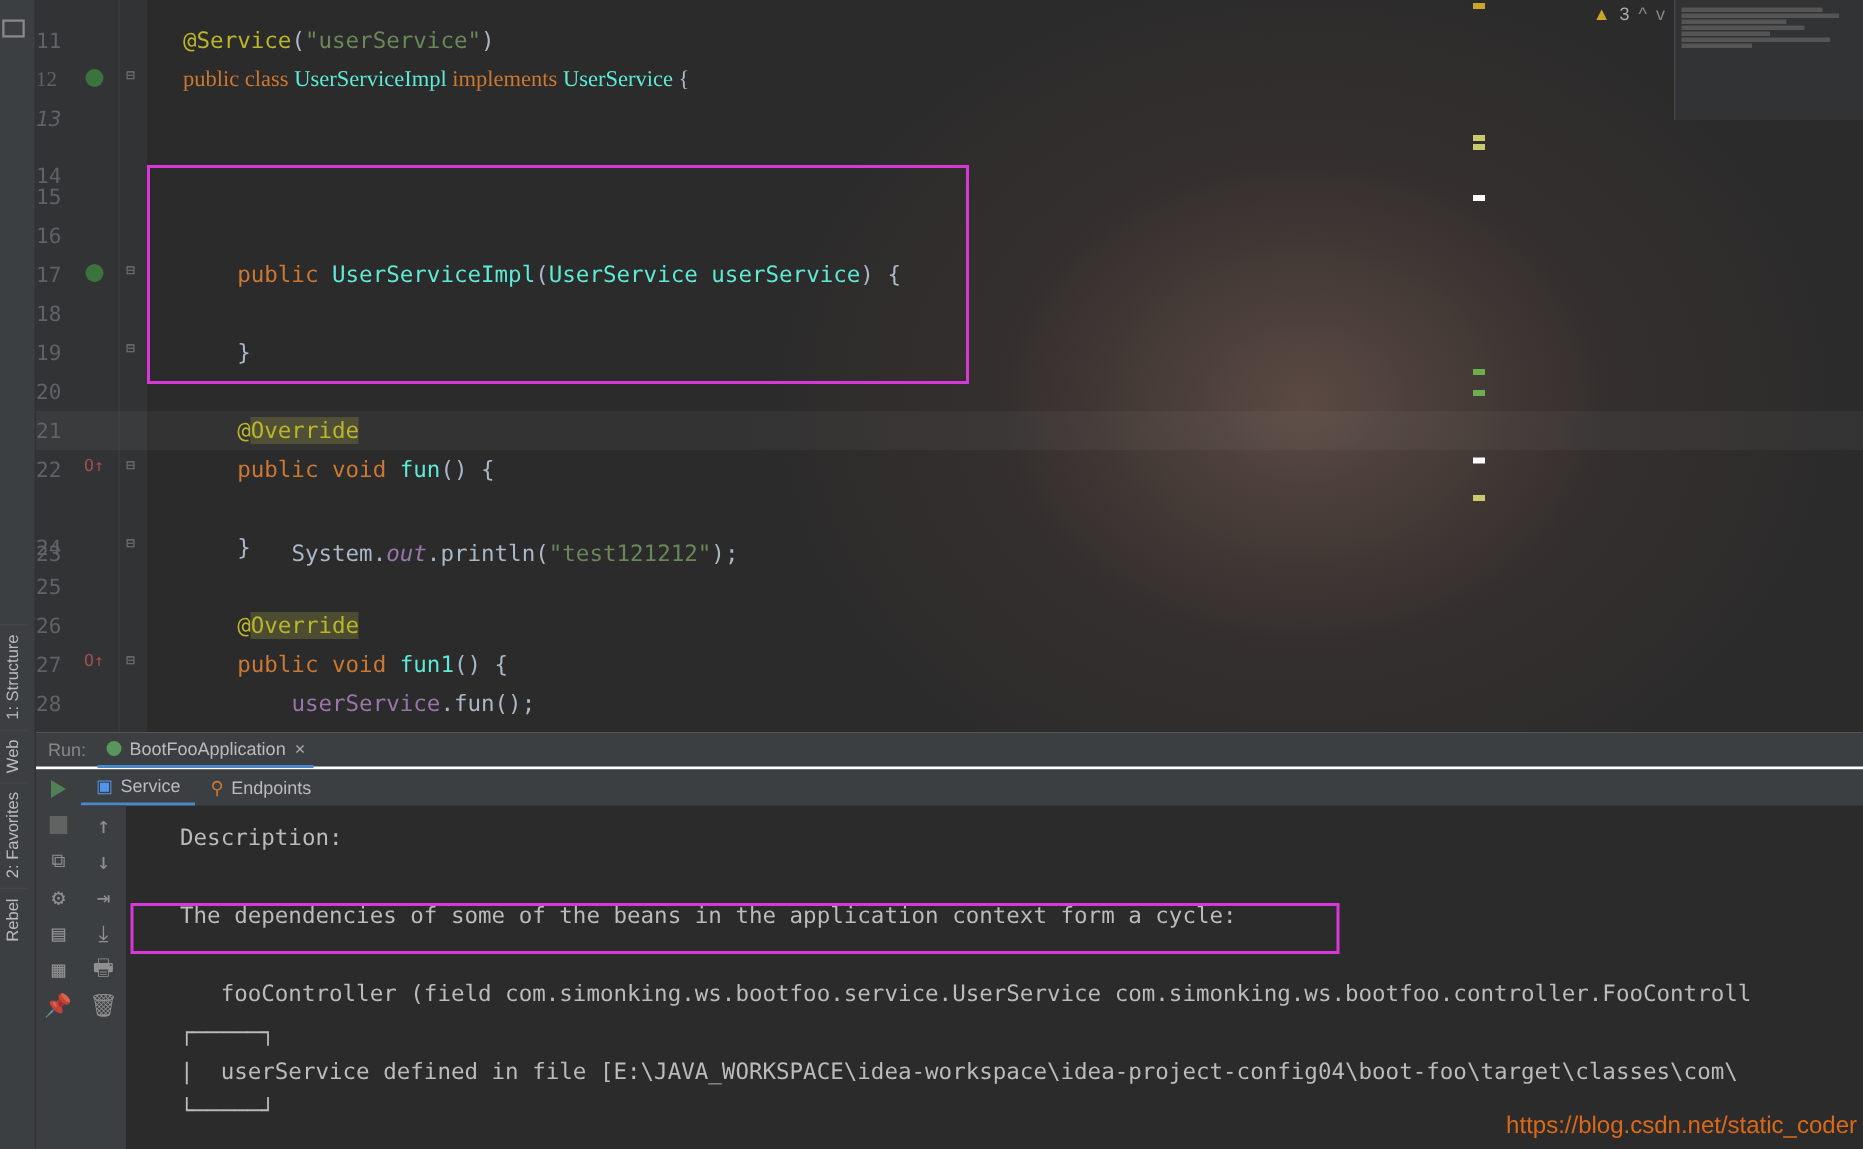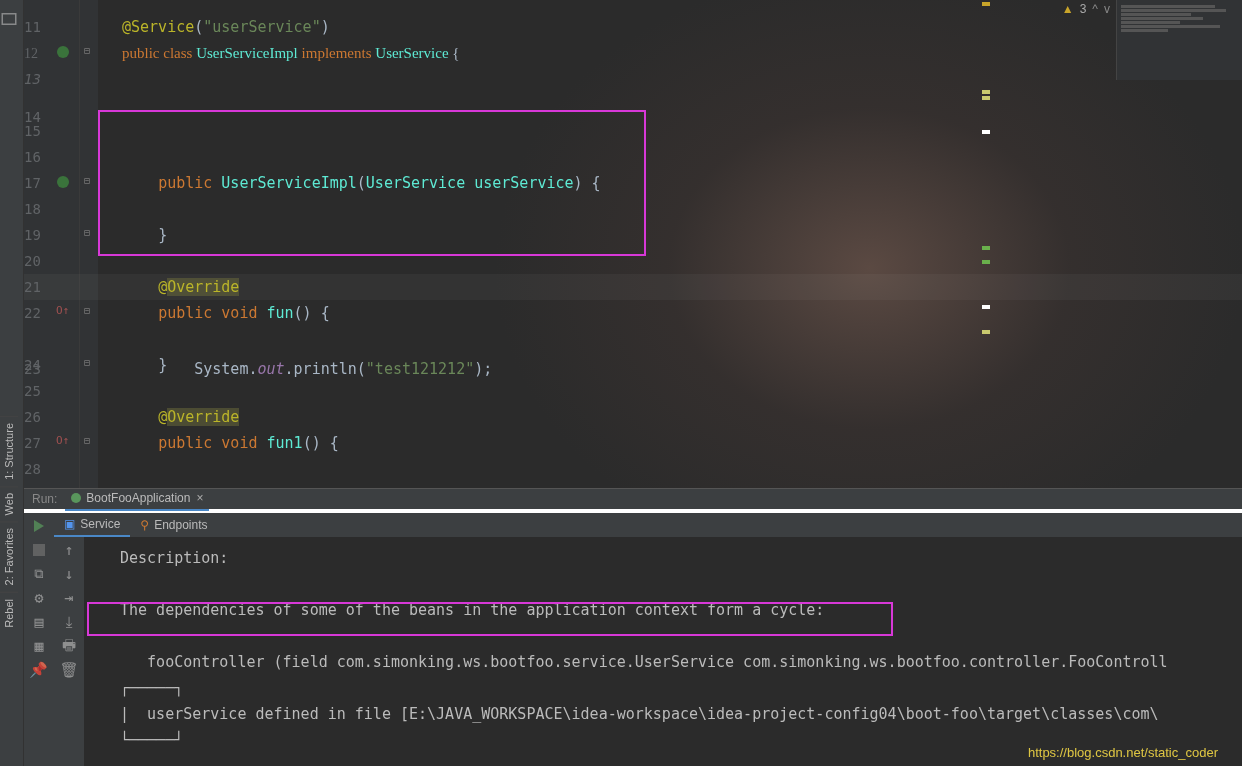--- a/index.html
+++ b/index.html
@@ -20,35 +20,35 @@
 .itf{font-style:italic;color:#a9b7c6}
 .field{color:#9876aa}
 .hl-usage{background:rgba(110,110,60,.5)}
 .hl-box{position:absolute;border:2px solid #d838d8;pointer-events:none}
 .current-line{background:rgba(255,255,255,0.04)}
 .gutter-icon{position:absolute;left:56px;width:16px;height:16px;font-size:11px}
 .fold-icon{position:absolute;left:84px;color:#777;font-size:10px}
 .minimap{position:absolute;right:0;top:0;width:126px;height:80px;background:#313335;border-left:1px solid #444;padding:4px;font-size:3px;line-height:4px;color:#666;overflow:hidden}
 .stripe{position:absolute;right:126px;width:8px;height:4px}
 .run-panel{position:absolute;left:24px;right:0;top:488px;height:278px;background:#2b2b2b;border-top:1px solid #555}
-.run-header{height:24px;background:#3c3f41;display:flex;align-items:center;font-family:"Segoe UI",sans-serif;font-size:12px;color:#bbb;border-bottom:4px solid #ffffff}
+.run-header{height:24px;background:#3c3f41;display:flex;align-items:center;font-family:"Segoe UI",sans-serif;font-size:12px;color:#bbb;border-bottom:2px solid #ffffff}
 .run-label{padding:0 8px;color:#888}
 .run-tab{display:flex;align-items:center;padding:0 6px;height:24px;border-bottom:2px solid #4a88c7;cursor:pointer}
 .run-tab .dot{width:10px;height:10px;background:#59965c;border-radius:50%;margin-right:5px}
 .close-x{margin-left:6px;color:#aaa;font-size:12px}
 .run-toolbar{position:absolute;left:0;top:24px;width:30px;bottom:0;background:#3c3f41;display:flex;flex-direction:column;align-items:center;padding-top:4px;gap:6px}
 .run-toolbar2{position:absolute;left:30px;top:48px;width:30px;bottom:0;background:#3c3f41;display:flex;flex-direction:column;align-items:center;padding-top:4px;gap:6px}
 .rbtn{width:18px;height:18px;opacity:.75;cursor:pointer;display:flex;align-items:center;justify-content:center}
 .console-tabs{position:absolute;left:30px;top:24px;right:0;height:24px;background:#3c3f41;display:flex;align-items:center;font-family:"Segoe UI",sans-serif;font-size:12px}
 .ctab{padding:0 10px;height:24px;display:flex;align-items:center;color:#bbb;cursor:pointer;gap:5px}
 .ctab.active{border-bottom:2px solid #4a88c7}
 .console-body{position:absolute;left:60px;top:48px;right:0;bottom:0;padding:8px 0 0 0;font-size:15px;line-height:26px;color:#bbb;overflow:hidden;white-space:pre}
 .cline{padding-left:36px;height:26px}
 .hl-box2{position:absolute;border:2px solid #d838d8;pointer-events:none}
-.watermark{position:absolute;right:24px;bottom:6px;color:#fde047;font-size:13px;font-family:"Segoe UI",sans-serif;opacity:.85}
+.watermark{position:absolute;right:4px;bottom:6px;color:#f97316;font-size:16px;font-family:"Segoe UI",sans-serif;opacity:.85}
 .top-warn{position:absolute;right:132px;top:0;color:#aaa;font-size:12px;font-family:"Segoe UI",sans-serif;display:flex;align-items:center;gap:6px;height:18px}
 .warn-tri{color:#c9a52a}
 </style>
 </head>
 <body>
 
 <div class="bg-photo"></div>
 
 <div class="left-sidebar">
   <div style="height:6px"></div>
@@ -83,21 +83,21 @@
     <div class="line" style="top: 196px;"><span class="ln">18</span></div>
     <div class="line" style="top: 222px;"><span class="ln">19</span><span class="code"><span>    </span><span>}</span></span></div>
     <div class="line" style="top: 248px;"><span class="ln">20</span><span class="code"></span></div>
     <div class="line current-line" style="top: 274px;"><span class="ln">21</span><span class="code"><span>    </span><span class="ann">@</span><span class="ann hl-usage">Override</span></span></div>
     <div class="line" style="top: 300px;"><span class="ln">22</span><span class="code"><span>    </span><span class="kw">public void </span><span class="cls">fun</span><span>()</span><span> {</span></span></div>
     <div class="line" style="top: 308px; margin-top: 48px;"><span class="ln">23</span><span class="code"><span>        </span><span>System.</span><span class="itf field">out</span><span>.println(</span><span class="str">"test121212"</span><span>)</span><span>;</span></span></div>
     <div class="line" style="top: 352px;"><span class="ln">24</span><span class="code"><span>    </span><span>}</span></span></div>
     <div class="line" style="top: 378px;"><span class="ln">25</span><span class="code"></span></div>
     <div class="line" style="top: 404px;"><span class="ln">26</span><span class="code"><span>    </span><span class="ann">@</span><span class="ann hl-usage">Override</span></span></div>
     <div class="line" style="top: 430px;"><span class="ln">27</span><span class="code"><span>    </span><span class="kw">public void </span><span class="cls">fun1</span><span>()</span><span> {</span></span></div>
-    <div class="line" style="top: 456px;"><span class="ln">28</span></div>
+    <div class="line" style="top: 456px;"><span class="ln">28</span><span class="code"><span>        </span><span class="field">userService</span><span>.fun()</span><span>;</span></span></div>
   </div>
 
 <div class="hl-box" style="top:110px;left:98px;width:548px;height:146px"></div>
 
 <div class="minimap">
   <div style="background:#555;width:80%;height:3px;margin:1px 0"></div>
   <div style="background:#555;width:90%;height:3px;margin:1px 0"></div>
   <div style="background:#555;width:60%;height:3px;margin:1px 0"></div>
   <div style="background:#555;width:70%;height:3px;margin:1px 0"></div>
   <div style="background:#555;width:50%;height:3px;margin:1px 0"></div>

